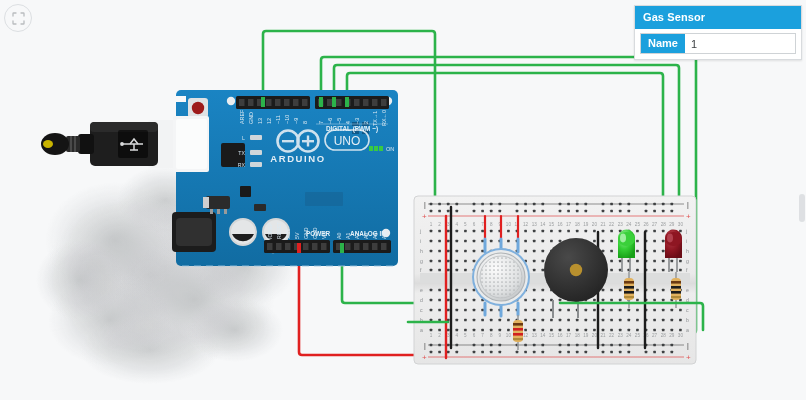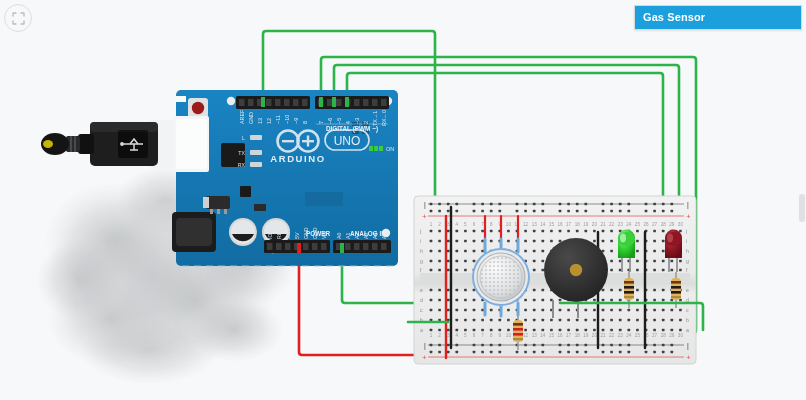--- a/index.html
+++ b/index.html
@@ -897,17 +897,23 @@
         <path d="M2,5 L2,2.6 Q2,2 2.6,2 L5,2"></path>
         <path d="M10,2 L12.4,2 Q13,2 13,2.6 L13,5"></path>
         <path d="M13,10 L13,12.4 Q13,13 12.4,13 L10,13"></path>
         <path d="M5,13 L2.6,13 Q2,13 2,12.4 L2,10"></path>
       </g>
     </svg>
   </div>
 
   <div class="panel">
     <div class="panel-head">Gas Sensor</div>
+    <div class="panel-body">
+      <div class="field-row">
+        <div class="field-label">Name</div>
+        <input class="field-input" type="text" value="1" style="">
+      </div>
+    </div>
   </div>
 
   <div class="vscroll"></div>
 
 </div>
 
 </body></html>

